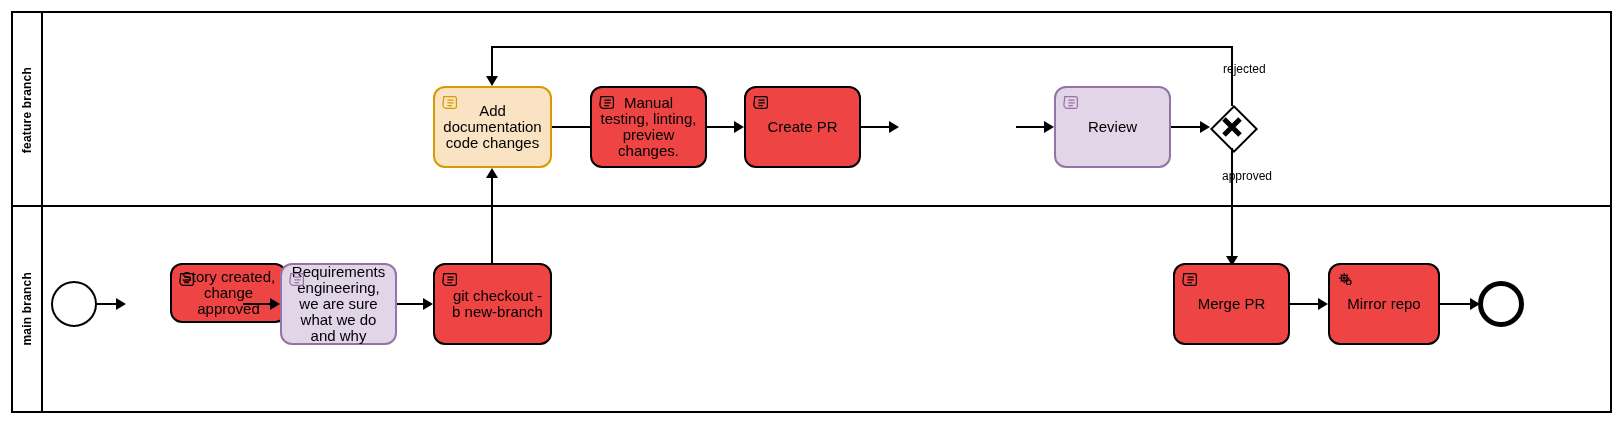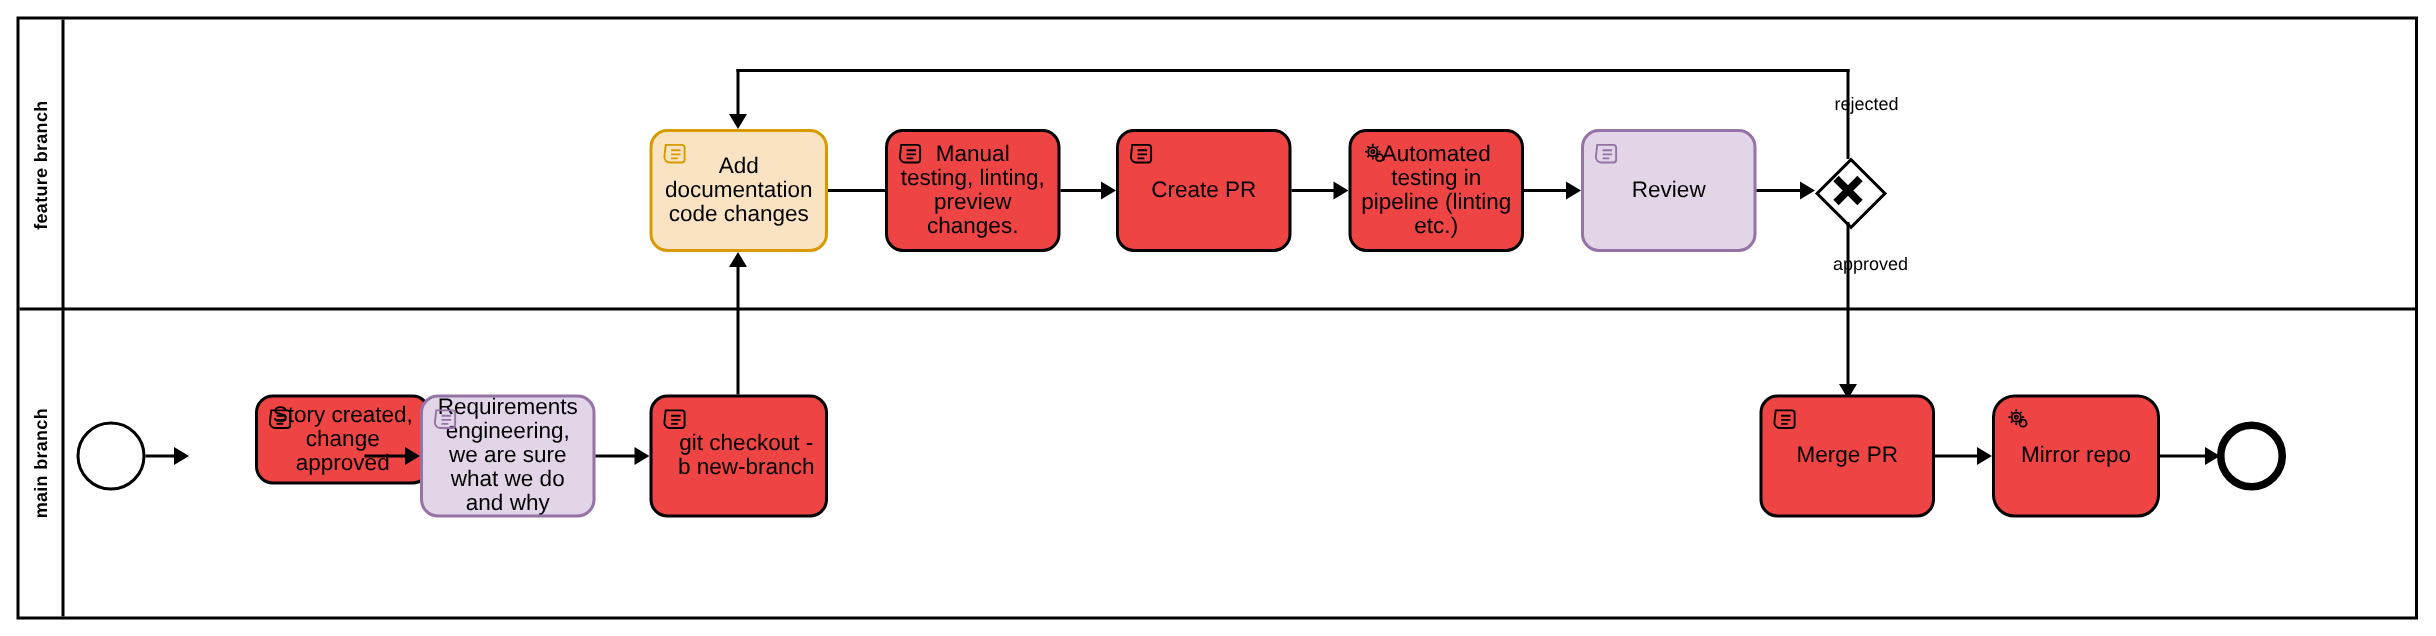--- a/index.html
+++ b/index.html
@@ -207,117 +207,105 @@
     <svg class="task-icon" viewBox="0 0 22 20">
       <path d="M3 4 h12 a2 2 0 0 1 2 2 v9 a2 2 0 0 1 -2 2 h-9 a4 4 0 0 1 -4 -4 z" fill="none" stroke="#000000" stroke-width="1.4"></path>
       <path d="M7 8 h7 M7 11 h7 M7 14 h5" stroke="#000000" stroke-width="1.4" fill="none"></path>
     </svg>
     <div class="label">Create PR</div>
   </div>
 
   <div class="flow-h" style="left:861px; top:126px; width:30px;"></div>
   <div class="arrow right" style="left:889px; top:121px;"></div>
 
-  <div class="task" style="left:899px; top:86px; width:117px; height:82px;">
+
+  <div class="flow-h" style="left:1016px; top:126px; width:30px;"></div>
+  <div class="arrow right" style="left:1044px; top:121px;"></div>
+
+  <div class="task purple" style="left:1054px; top:86px; width:117px; height:82px;">
+    <svg class="task-icon" viewBox="0 0 22 20">
+      <path d="M3 4 h12 a2 2 0 0 1 2 2 v9 a2 2 0 0 1 -2 2 h-9 a4 4 0 0 1 -4 -4 z" fill="none" stroke="#9673a6" stroke-width="1.4"></path>
+      <path d="M7 8 h7 M7 11 h7 M7 14 h5" stroke="#9673a6" stroke-width="1.4" fill="none"></path>
+    </svg>
+    <div class="label">Review</div>
+  </div>
+
+  <div class="flow-h" style="left:1171px; top:126px; width:31px;"></div>
+  <div class="arrow right" style="left:1200px; top:121px;"></div>
+
+  <div class="gateway" style="left:1211px; top:106px; width:42px; height:42px;">
+    <div class="diamond"></div>
+    <svg class="xmark" viewBox="0 0 42 42">
+      <path d="M13 13 L29 29 M29 13 L13 29" stroke="#000000" stroke-width="5" stroke-linecap="butt"></path>
+    </svg>
+  </div>
+
+  <div class="flow-v" style="left:1231px; top:148px; height:110px;"></div>
+  <div class="arrow down" style="left:1226px; top:256px;"></div>
+  <div class="flow-label" style="left:1206px; top:169px;">approved</div>
+
+  <div class="event start" style="left:51px; top:281px; width:46px; height:46px;"></div>
+
+  <div class="flow-h" style="left:97px; top:303px; width:21px;"></div>
+  <div class="arrow right" style="left:116px; top:298px;"></div>
+
+  <div class="task" style="left:126px; top:263px; width:117px; height:60px;margin-left:44px;">
+    <svg class="task-icon" viewBox="0 0 22 20">
+      <path d="M3 4 h12 a2 2 0 0 1 2 2 v9 a2 2 0 0 1 -2 2 h-9 a4 4 0 0 1 -4 -4 z" fill="none" stroke="#000000" stroke-width="1.4"></path>
+      <path d="M7 8 h7 M7 11 h7 M7 14 h5" stroke="#000000" stroke-width="1.4" fill="none"></path>
+    </svg>
+    <div class="label">Story created, change approved</div>
+  </div>
+
+  <div class="flow-h" style="left:243px; top:303px; width:29px;"></div>
+  <div class="arrow right" style="left:270px; top:298px;"></div>
+
+  <div class="task purple" style="left:280px; top:263px; width:117px; height:82px;">
+    <svg class="task-icon" viewBox="0 0 22 20">
+      <path d="M3 4 h12 a2 2 0 0 1 2 2 v9 a2 2 0 0 1 -2 2 h-9 a4 4 0 0 1 -4 -4 z" fill="none" stroke="#9673a6" stroke-width="1.4"></path>
+      <path d="M7 8 h7 M7 11 h7 M7 14 h5" stroke="#9673a6" stroke-width="1.4" fill="none"></path>
+    </svg>
+    <div class="label">Requirements engineering, we are sure what we do and why</div>
+  </div>
+
+  <div class="flow-h" style="left:397px; top:303px; width:28px;"></div>
+  <div class="arrow right" style="left:423px; top:298px;"></div>
+
+  <div class="task" style="left:433px; top:263px; width:119px; height:82px;padding-left:16px;">
+    <svg class="task-icon" viewBox="0 0 22 20">
+      <path d="M3 4 h12 a2 2 0 0 1 2 2 v9 a2 2 0 0 1 -2 2 h-9 a4 4 0 0 1 -4 -4 z" fill="none" stroke="#000000" stroke-width="1.4"></path>
+      <path d="M7 8 h7 M7 11 h7 M7 14 h5" stroke="#000000" stroke-width="1.4" fill="none"></path>
+    </svg>
+    <div class="label">git checkout -b new-branch</div>
+  </div>
+
+  <div class="flow-v" style="left:491px; top:178px; height:85px;"></div>
+  <div class="arrow up" style="left:486px; top:168px;"></div>
+
+  <div class="task" style="left:1173px; top:263px; width:117px; height:82px;text-align:center;">
+    <svg class="task-icon" viewBox="0 0 22 20">
+      <path d="M3 4 h12 a2 2 0 0 1 2 2 v9 a2 2 0 0 1 -2 2 h-9 a4 4 0 0 1 -4 -4 z" fill="none" stroke="#000000" stroke-width="1.4"></path>
+      <path d="M7 8 h7 M7 11 h7 M7 14 h5" stroke="#000000" stroke-width="1.4" fill="none"></path>
+    </svg>
+    <div class="label">Merge PR</div>
+  </div>
+
+  <div class="flow-h" style="left:1290px; top:303px; width:30px;"></div>
+  <div class="arrow right" style="left:1318px; top:298px;"></div>
+
+  <div class="task" style="left:1328px; top:263px; width:112px; height:82px;">
     <svg class="task-icon" viewBox="0 0 22 20">
       <g stroke="#000000" stroke-width="1.3" fill="none">
         <circle cx="9" cy="9" r="3.4"></circle>
         <circle cx="9" cy="9" r="1.2"></circle>
         <path d="M9 3.2 v1.6 M9 13.2 v1.6 M3.2 9 h1.6 M13.2 9 h1.6
                  M5 5 l1.1 1.1 M11.9 11.9 l1.1 1.1 M13 5 l-1.1 1.1 M6.1 11.9 l-1.1 1.1"></path>
         <circle cx="14" cy="13.5" r="2.6"></circle>
       </g>
     </svg>
-    <div class="label">Automated testing in pipeline (linting etc.)</div>
-  </div>
-
-  <div class="flow-h" style="left:1016px; top:126px; width:30px;"></div>
-  <div class="arrow right" style="left:1044px; top:121px;"></div>
-
-  <div class="task purple" style="left:1054px; top:86px; width:117px; height:82px;">
-    <svg class="task-icon" viewBox="0 0 22 20">
-      <path d="M3 4 h12 a2 2 0 0 1 2 2 v9 a2 2 0 0 1 -2 2 h-9 a4 4 0 0 1 -4 -4 z" fill="none" stroke="#9673a6" stroke-width="1.4"></path>
-      <path d="M7 8 h7 M7 11 h7 M7 14 h5" stroke="#9673a6" stroke-width="1.4" fill="none"></path>
-    </svg>
-    <div class="label">Review</div>
-  </div>
-
-  <div class="flow-h" style="left:1171px; top:126px; width:31px;"></div>
-  <div class="arrow right" style="left:1200px; top:121px;"></div>
-
-  <div class="gateway" style="left:1211px; top:106px; width:42px; height:42px;">
-    <div class="diamond"></div>
-    <svg class="xmark" viewBox="0 0 42 42">
-      <path d="M13 13 L29 29 M29 13 L13 29" stroke="#000000" stroke-width="5" stroke-linecap="butt"></path>
-    </svg>
-  </div>
-
-  <div class="flow-v" style="left:1231px; top:148px; height:110px;"></div>
-  <div class="arrow down" style="left:1226px; top:256px;"></div>
-  <div class="flow-label" style="left:1206px; top:169px;">approved</div>
-
-  <div class="event start" style="left:51px; top:281px; width:46px; height:46px;"></div>
-
-  <div class="flow-h" style="left:97px; top:303px; width:21px;"></div>
-  <div class="arrow right" style="left:116px; top:298px;"></div>
-
-  <div class="task" style="left:126px; top:263px; width:117px; height:60px;margin-left:44px;">
-    <svg class="task-icon" viewBox="0 0 22 20">
-      <path d="M3 4 h12 a2 2 0 0 1 2 2 v9 a2 2 0 0 1 -2 2 h-9 a4 4 0 0 1 -4 -4 z" fill="none" stroke="#000000" stroke-width="1.4"></path>
-      <path d="M7 8 h7 M7 11 h7 M7 14 h5" stroke="#000000" stroke-width="1.4" fill="none"></path>
-    </svg>
-    <div class="label">Story created, change approved</div>
-  </div>
-
-  <div class="flow-h" style="left:243px; top:303px; width:29px;"></div>
-  <div class="arrow right" style="left:270px; top:298px;"></div>
-
-  <div class="task purple" style="left:280px; top:263px; width:117px; height:82px;">
-    <svg class="task-icon" viewBox="0 0 22 20">
-      <path d="M3 4 h12 a2 2 0 0 1 2 2 v9 a2 2 0 0 1 -2 2 h-9 a4 4 0 0 1 -4 -4 z" fill="none" stroke="#9673a6" stroke-width="1.4"></path>
-      <path d="M7 8 h7 M7 11 h7 M7 14 h5" stroke="#9673a6" stroke-width="1.4" fill="none"></path>
-    </svg>
-    <div class="label">Requirements engineering, we are sure what we do and why</div>
-  </div>
-
-  <div class="flow-h" style="left:397px; top:303px; width:28px;"></div>
-  <div class="arrow right" style="left:423px; top:298px;"></div>
-
-  <div class="task" style="left:433px; top:263px; width:119px; height:82px;padding-left:16px;">
-    <svg class="task-icon" viewBox="0 0 22 20">
-      <path d="M3 4 h12 a2 2 0 0 1 2 2 v9 a2 2 0 0 1 -2 2 h-9 a4 4 0 0 1 -4 -4 z" fill="none" stroke="#000000" stroke-width="1.4"></path>
-      <path d="M7 8 h7 M7 11 h7 M7 14 h5" stroke="#000000" stroke-width="1.4" fill="none"></path>
-    </svg>
-    <div class="label">git checkout -b new-branch</div>
-  </div>
-
-  <div class="flow-v" style="left:491px; top:178px; height:85px;"></div>
-  <div class="arrow up" style="left:486px; top:168px;"></div>
-
-  <div class="task" style="left:1173px; top:263px; width:117px; height:82px;text-align:center;">
-    <svg class="task-icon" viewBox="0 0 22 20">
-      <path d="M3 4 h12 a2 2 0 0 1 2 2 v9 a2 2 0 0 1 -2 2 h-9 a4 4 0 0 1 -4 -4 z" fill="none" stroke="#000000" stroke-width="1.4"></path>
-      <path d="M7 8 h7 M7 11 h7 M7 14 h5" stroke="#000000" stroke-width="1.4" fill="none"></path>
-    </svg>
-    <div class="label">Merge PR</div>
-  </div>
-
-  <div class="flow-h" style="left:1290px; top:303px; width:30px;"></div>
-  <div class="arrow right" style="left:1318px; top:298px;"></div>
-
-  <div class="task" style="left:1328px; top:263px; width:112px; height:82px;border-radius:15px;">
-    <svg class="task-icon" viewBox="0 0 22 20">
-      <g stroke="#000000" stroke-width="1.3" fill="none">
-        <circle cx="9" cy="9" r="3.4"></circle>
-        <circle cx="9" cy="9" r="1.2"></circle>
-        <path d="M9 3.2 v1.6 M9 13.2 v1.6 M3.2 9 h1.6 M13.2 9 h1.6
-                 M5 5 l1.1 1.1 M11.9 11.9 l1.1 1.1 M13 5 l-1.1 1.1 M6.1 11.9 l-1.1 1.1"></path>
-        <circle cx="14" cy="13.5" r="2.6"></circle>
-      </g>
-    </svg>
     <div class="label">Mirror repo</div>
   </div>
 
   <div class="flow-h" style="left:1440px; top:303px; width:32px;"></div>
   <div class="arrow right" style="left:1470px; top:298px;"></div>
 
   <div class="event end" style="left:1478px; top:281px; width:46px; height:46px;"></div>
 
 </div>
 

